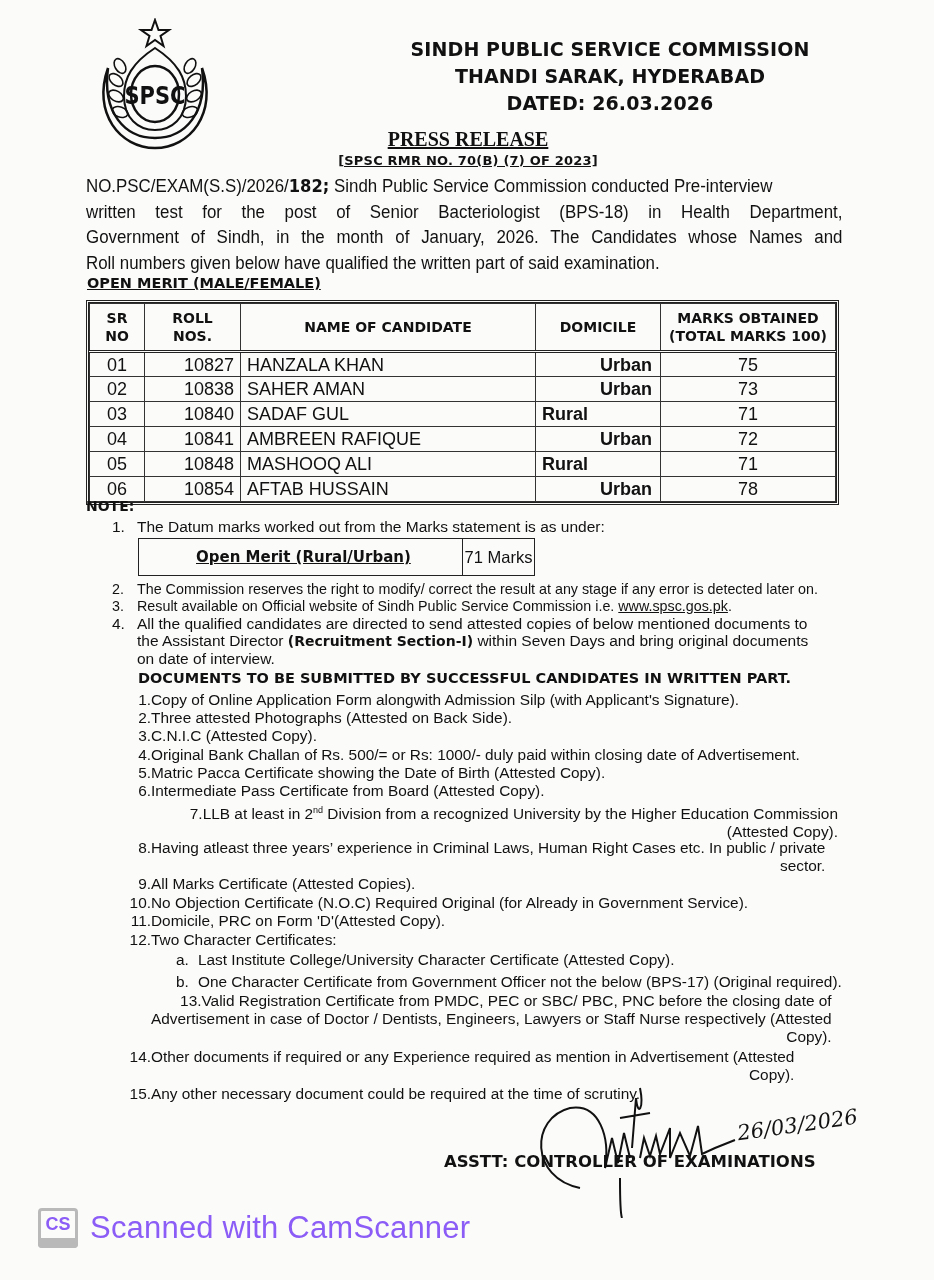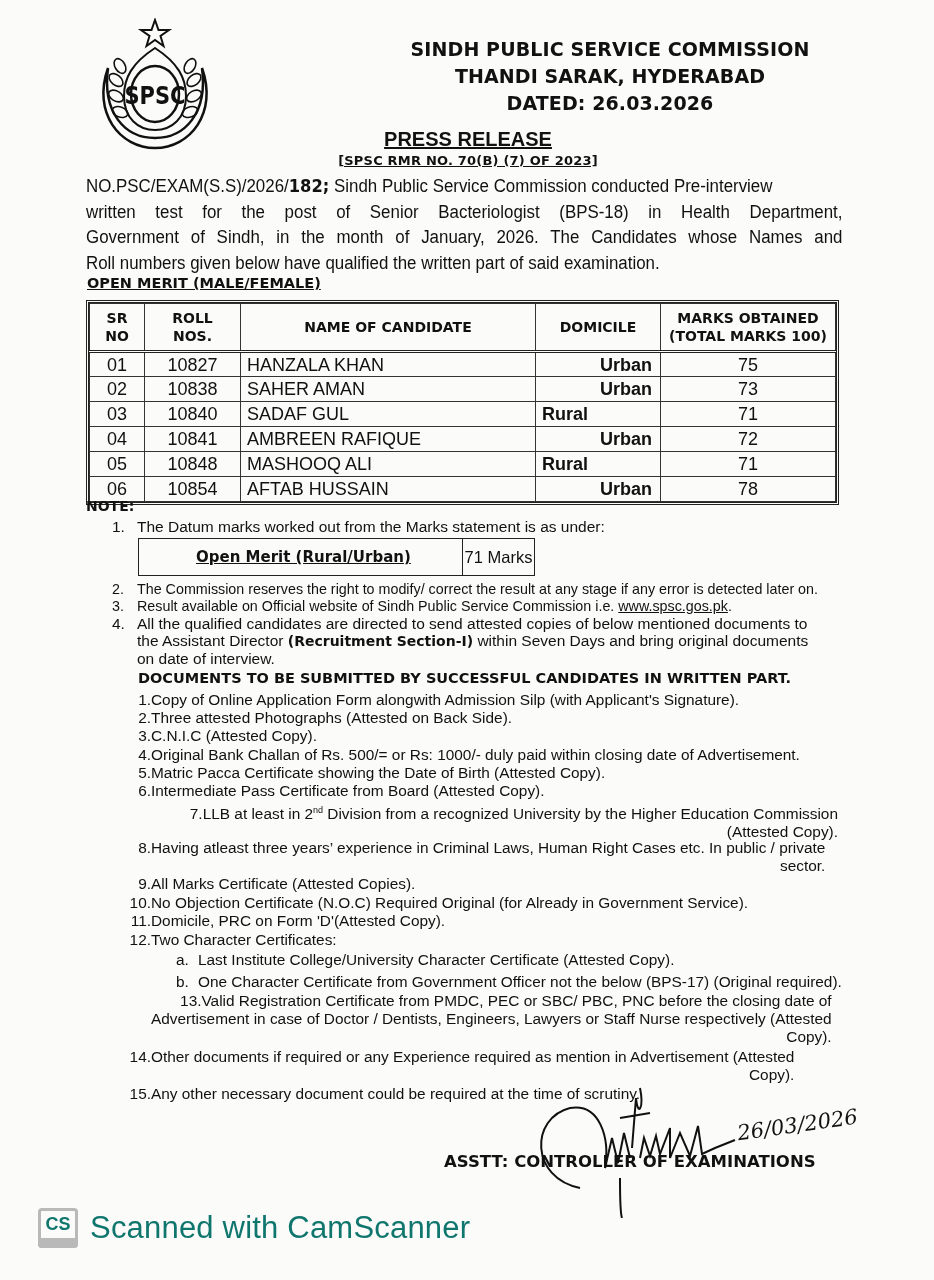--- a/index.html
+++ b/index.html
@@ -13,40 +13,40 @@
   .page { position: absolute; left: 0; top: 0; width: 934px; height: 1280px; }
 
   
   .logo { position: absolute; left: 90px; top: 18px; width: 130px; height: 132px; }
 
   
   .hdr { position: absolute; left: 360px; top: 36px; width: 500px; text-align: center;
          font-family: "DejaVu Sans", sans-serif; font-weight: bold; font-size: 19px; line-height: 27px; letter-spacing: 0.1px; }
   .hdr div { white-space: nowrap; }
   .press { position: absolute; left: 300px; top: 126px; width: 336px; text-align: center;
-           font-family: Liberation Sans, sans-serif; font-weight: bold; font-size: 20px; text-decoration: underline; line-height: 26px; }
+           font-family: Liberation Serif, serif; font-weight: bold; font-size: 20px; text-decoration: underline; line-height: 26px; }
   .rmr { position: absolute; left: 280px; top: 152px; width: 376px; text-align: center;
          font-family: "DejaVu Sans", sans-serif; font-weight: bold; font-size: 13px; text-decoration: underline; line-height: 18px; letter-spacing: 0.2px; }
 
   
   .intro { position: absolute; left: 86px; top: 174px; width: 756px;
            font-family: "Liberation Sans", sans-serif; font-size: 17.6px; line-height: 25.6px; text-align: justify; transform: scaleX(0.96); transform-origin: left top; width: 788px; }
   .intro b { font-family: "DejaVu Sans", sans-serif; font-size: 17px; }
   .om-title { position: absolute; left: 87px; top: 275px;
               font-family: "DejaVu Sans", sans-serif; font-weight: bold; font-size: 14.5px; text-decoration: underline; }
 
   
   .tbl-wrap { position: absolute; left: 86px; top: 300px; width: 753px; border: 3px double #222; }
   table.res { width: 100%; border-collapse: collapse; }
   table.res th, table.res td { border: 1.5px solid #333; padding: 0 6px; }
   table.res th { font-family: "DejaVu Sans", sans-serif; font-weight: bold; font-size: 14px; line-height: 18px; height: 48px; text-align: center; }
   table.res tbody tr:first-child td { border-top: 3px double #222; }
   table.res td { font-family: "Liberation Sans", sans-serif; font-size: 18px; height: 25px; line-height: 22px; }
   .c-sr { width: 55px; text-align: center; }
-  .c-roll { width: 96px; text-align: center; }
+  .c-roll { width: 96px; text-align: right; }
   .c-name { width: 295px; text-align: left; }
   .c-dom { width: 125px; font-weight: bold; }
   .c-marks { text-align: center; }
   .dom-urban { text-align: right; padding-right: 8px !important; }
   .dom-rural { text-align: left; }
 
   
   .note-h { position: absolute; left: 86px; top: 498px; font-family: "DejaVu Sans", sans-serif; font-weight: bold; font-size: 14px; }
   .nl { position: absolute; font-family: "Liberation Sans", sans-serif; font-size: 15.5px; line-height: 18px; white-space: nowrap; }
   .nl .num { display: inline-block; width: 25px; }
@@ -65,21 +65,21 @@
   .sub { position: absolute; left: 176px; font-family: "Liberation Sans", sans-serif; font-size: 15.4px; line-height: 18px; white-space: nowrap; }
   .sub .num { display: inline-block; width: 22px; }
   .link { text-decoration: underline; }
 
   
   .sig { position: absolute; left: 520px; top: 1078px; width: 380px; height: 140px; }
   .sig-title { position: absolute; left: 444px; top: 1152px; font-family: "DejaVu Sans", sans-serif; font-weight: bold; font-size: 16.5px; white-space: nowrap; }
   .sig-date { position: absolute; left: 737px; top: 1113px; font-family: "DejaVu Serif", serif; font-style: italic; font-size: 21px; transform: rotate(-8deg); color: #111; }
 
   
-  .cs { position: absolute; left: 38px; top: 1208px; display: flex; align-items: center; gap: 12px; color: #0f766e; }
+  .cs { position: absolute; left: 38px; top: 1208px; display: flex; align-items: center; gap: 12px; color: #8b5cf6; }
   .cs-logo { width: 40px; height: 40px; border: 3px solid #b9b9b9; border-radius: 4px; position: relative;
              font-family: "Liberation Sans", sans-serif; font-weight: bold; font-size: 18px; display: flex; align-items: flex-start; justify-content: center; padding-top: 3px; }
   .cs-logo::after { content: ""; position: absolute; left: -3px; right: -3px; bottom: -3px; height: 10px; background: #b9b9b9; border-radius: 0 0 4px 4px; }
   .cs-text { font-family: "Liberation Sans", sans-serif; font-size: 31px; letter-spacing: 0.2px; }
 </style>
 </head>
 <body>
 
 <div class="page">
 

